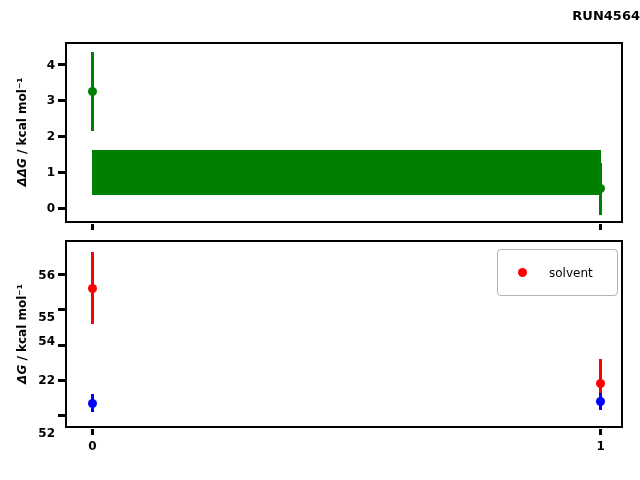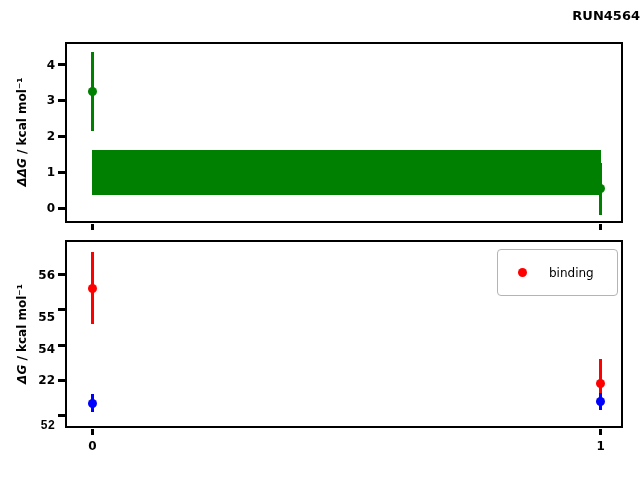--- a/index.html
+++ b/index.html
@@ -151,29 +151,29 @@
     </div>
 
   <div class="ylabel" id="ylabel-bottom"><span class="math">ΔG</span><span> / kcal mol⁻¹</span></div>
 
   <div class="axes" id="axes-bottom">
     <div class="legend" id="legend-bottom">
       <div class="legend-row">
         <span class="legend-swatch">
             <span class="legend-dot" style="background: rgb(255, 0, 0);"></span>
           </span>
-        <span class="legend-label">binding</span>
+        <span class="legend-label">solvent</span>
       </div>
     </div>
   <div class="ytick" style="top: 171.946px;"></div>
-      <div class="ytick-label" style="top: 176px; font-family: Liberation Mono, monospace;">52</div>
+      <div class="ytick-label" style="top: 183px;">52</div>
       <div class="ytick" style="top: 136.764px;"></div>
       <div class="ytick-label" style="top: 130.264px;">22</div>
       <div class="ytick" style="top: 101.582px;"></div>
-      <div class="ytick-label" style="top: 99px;">54</div>
+      <div class="ytick-label" style="top: 91px;">54</div>
       <div class="ytick" style="top: 66.4006px;"></div>
       <div class="ytick-label" style="top: 67px;">55</div>
       <div class="ytick" style="top: 31.2189px;"></div>
       <div class="ytick-label" style="top: 24.7189px; text-align: right;">56</div>
       <div class="xtick" style="left: 23.9128px;"></div>
       <div class="xtick-label" style="left: 5.41284px;">0</div>
       <div class="xtick" style="left: 532.17px;"></div>
       <div class="xtick-label" style="left: 513.67px;">1</div>
       <div class="errbar" style="left: 23.6628px; top: 9.85086px; height: 72.1224px; background: rgb(255, 0, 0);"></div>
       <div class="marker" style="left: 20.9128px; top: 42.2916px; background: rgb(255, 0, 0);"></div>

